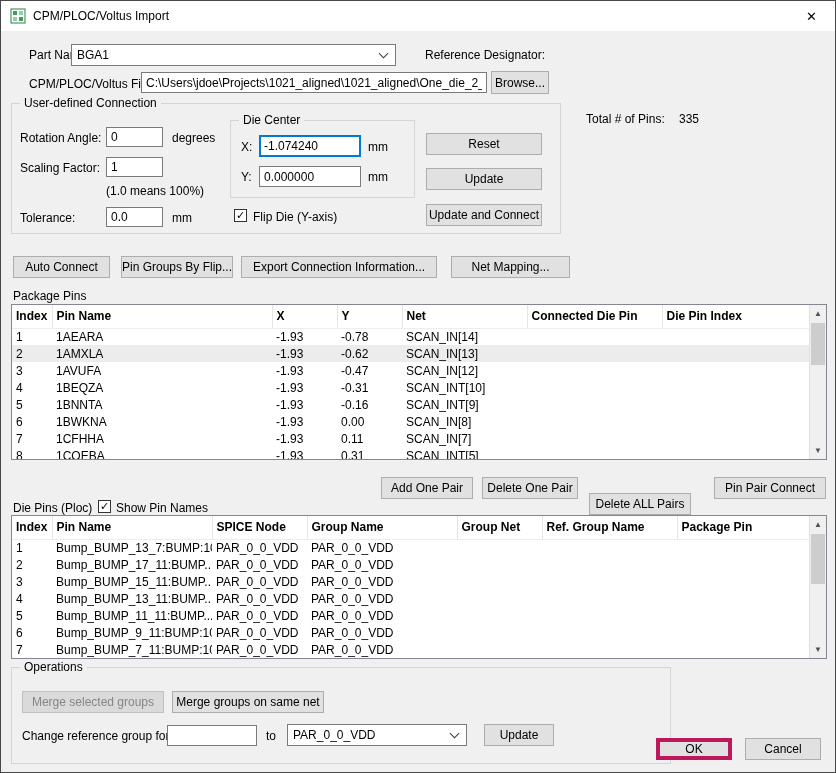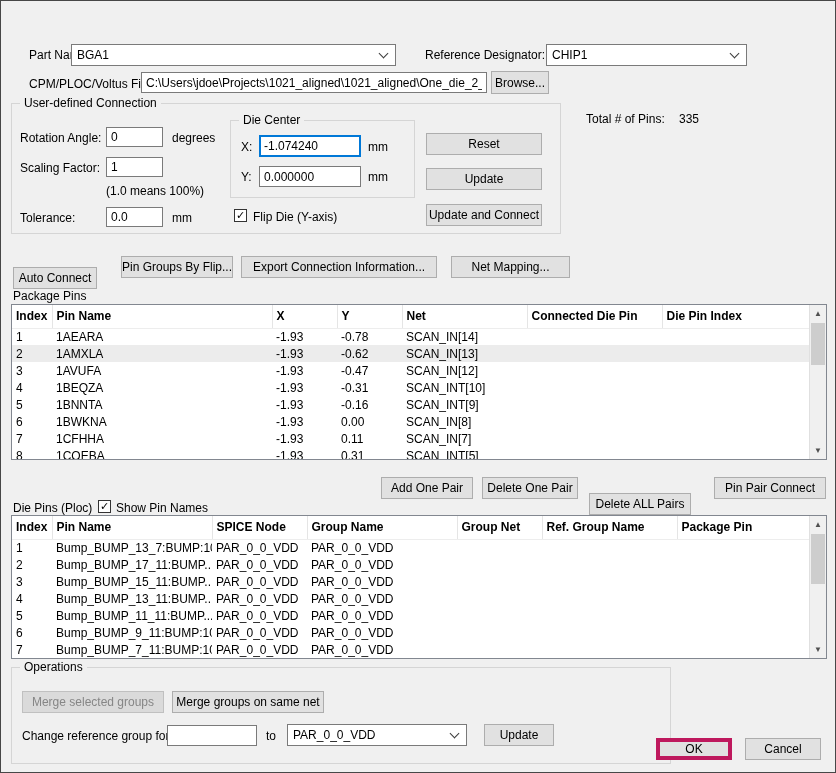--- a/index.html
+++ b/index.html
@@ -30,31 +30,38 @@
   .vscroll{position:absolute;top:0;right:0;bottom:0;width:17px;background:#f0f0f0;border-left:1px solid #e0e0e0}
   .sb-btn{position:absolute;left:0;width:16px;height:17px;display:flex;align-items:center;justify-content:center;font-size:8px;color:#505050;cursor:pointer}
   .sb-btn.up{top:0}.sb-btn.down{bottom:0}
   .sb-thumb{position:absolute;left:1px;width:14px;background:#cdcdcd;cursor:pointer}
 </style>
 </head>
 <body>
 
 <div class="dialog">
 
+  <div class="titlebar">
+    <svg width="16" height="16" viewBox="0 0 16 16">
+      <rect x="1" y="1" width="14" height="14" fill="#ffffff" stroke="#2e7d4f"></rect>
+      <rect x="3" y="3" width="4" height="4" fill="#3f9e5f"></rect>
+      <rect x="9" y="3" width="4" height="4" fill="#8fd0a5"></rect>
+      <rect x="3" y="9" width="4" height="4" fill="#8fd0a5"></rect>
+      <rect x="9" y="9" width="4" height="4" fill="#3f9e5f"></rect>
+    </svg>
+    <span class="title">CPM/PLOC/Voltus Import</span>
+    <button class="close">✕</button>
+  </div>
 
   <span class="lbl" style="left:28px;top:47px">Part Name:</span>
   <div class="combo" style="left:70px;top:43px;width:325px;height:22px">
     <span class="combo-val">BGA1</span>
     <span class="chev"></span>
   </div>
   <span class="lbl" style="left:424px;top:47px">Reference Designator:</span>
-  <div class="combo" style="left:545px;top:43px;width:201px;height:22px">
-    <span class="combo-val">CHIP1</span>
-    <span class="chev"></span>
-  </div>
 
   <span class="lbl" style="left:28px;top:76px">CPM/PLOC/Voltus File:</span>
   <input class="txt" style="left: 140px; top: 71px; width: 346px; height: 21px;" value="C:\Users\jdoe\Projects\1021_aligned\1021_aligned\One_die_2_ports_">
   <button class="btn" style="left:490px;top:70px;width:58px;height:23px">Browse...</button>
 
   <div class="group" style="left:10px;top:102px;width:550px;height:131px">
     <span class="group-label">User-defined Connection</span>
 
     <span class="lbl" style="left:8px;top:27px">Rotation Angle:</span>
     <input class="txt" style="left: 94px; top: 23px; width: 57px; height: 20px;" value="0">
@@ -84,21 +91,21 @@
     <span class="lbl" style="left:241px;top:106px">Flip Die (Y-axis)</span>
 
     <button class="btn" style="left:414px;top:29px;width:116px;height:22px">Reset</button>
     <button class="btn" style="left:414px;top:64px;width:116px;height:22px">Update</button>
     <button class="btn" style="left:414px;top:100px;width:116px;height:22px">Update and Connect</button>
   </div>
 
   <span class="lbl" style="left:585px;top:111px">Total # of Pins:</span>
   <span class="lbl" style="left:678px;top:111px">335</span>
 
-  <button class="btn" style="left:12px;top:266px;width:84px;height:22px">Auto Connect</button>
+  <button class="btn" style="left:12px;top:255px;width:97px;height:22px">Auto Connect</button>
   <button class="btn" style="left:120px;top:255px;width:112px;height:22px">Pin Groups By Flip...</button>
   <button class="btn" style="left:240px;top:255px;width:196px;height:22px">Export Connection Information...</button>
   <button class="btn" style="left:450px;top:255px;width:119px;height:22px">Net Mapping...</button>
 
   <span class="lbl" style="left:12px;top:288px">Package Pins</span>
   <div class="tablebox" style="left:10px;top:303px;width:816px;height:156px">
     <table>
       <colgroup>
         <col style="width:40px">
           <col style="width:220px">

